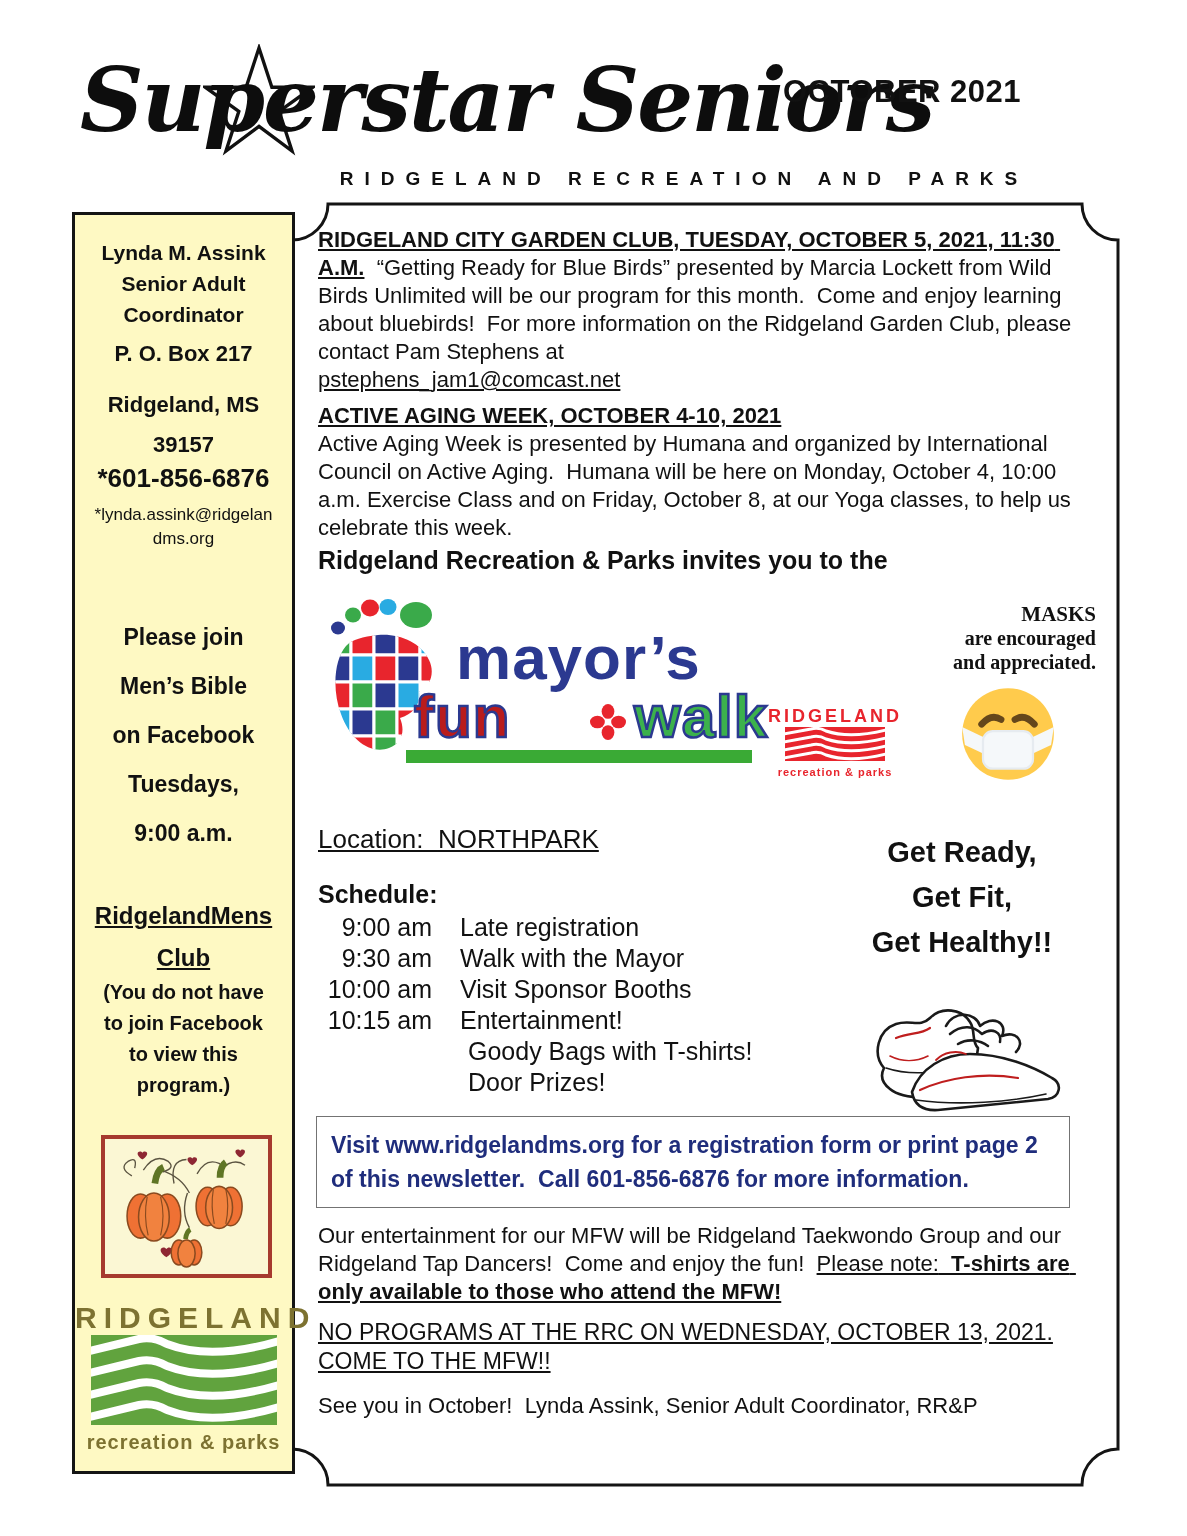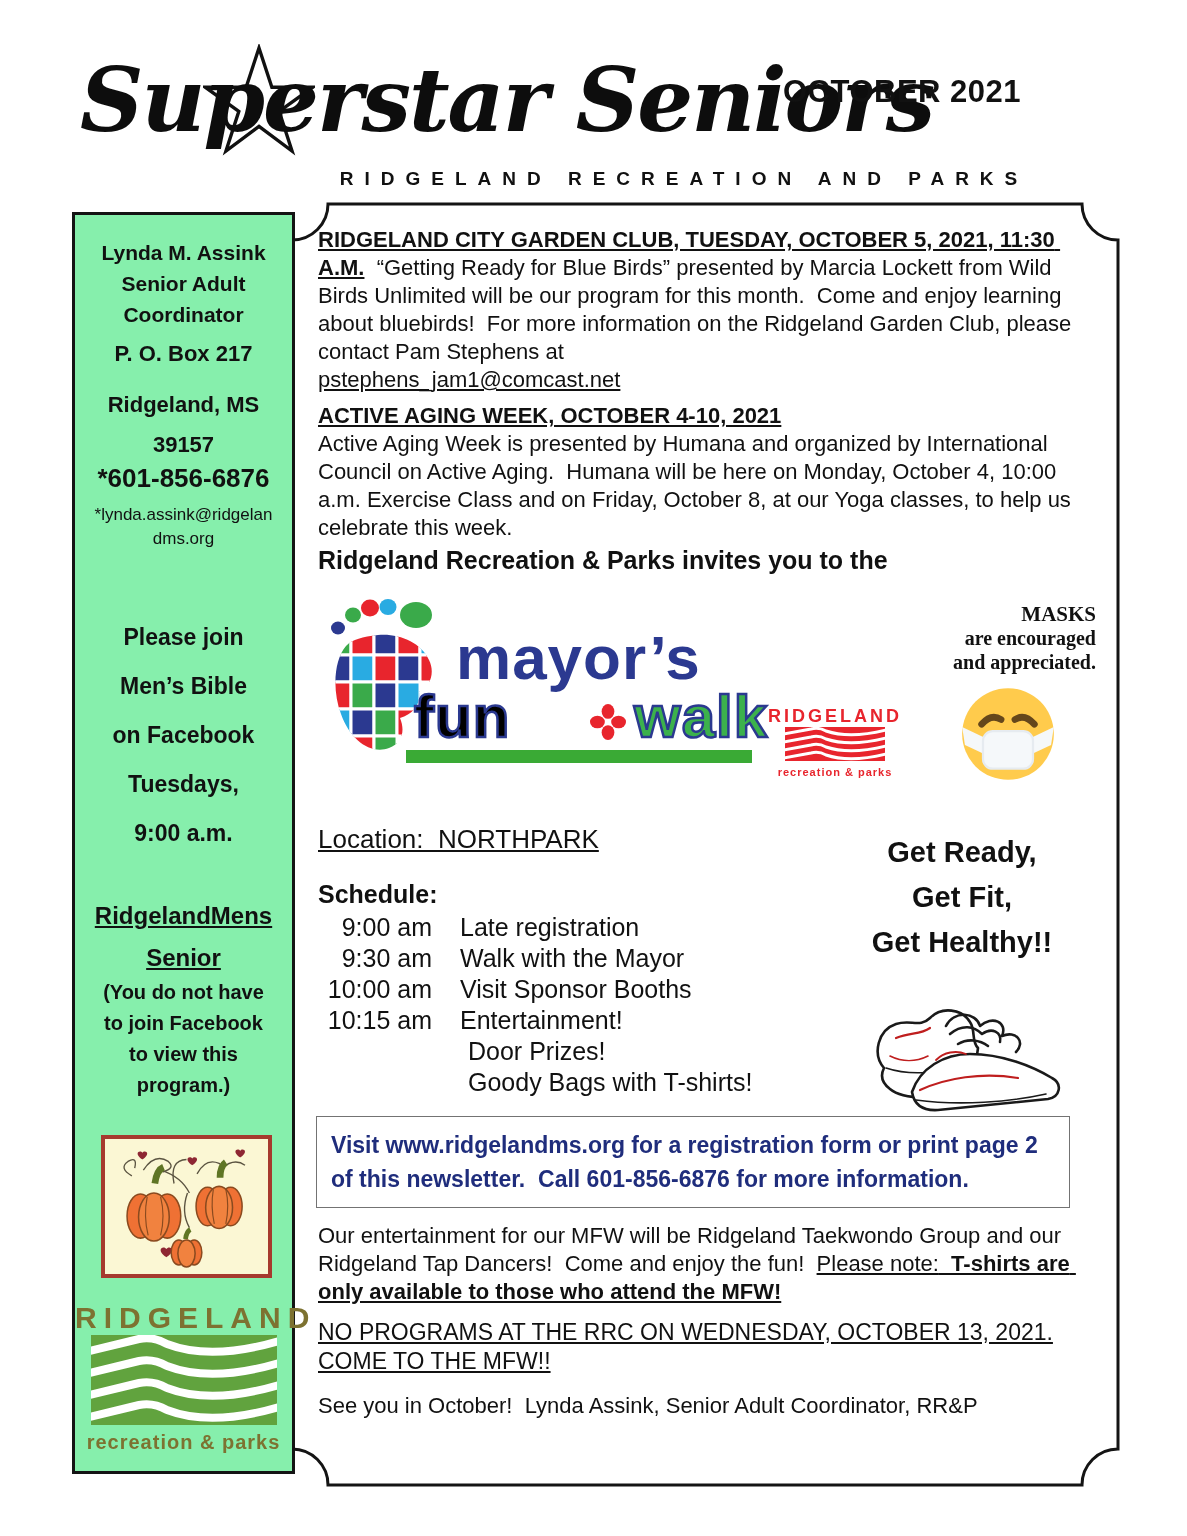--- a/index.html
+++ b/index.html
@@ -21,21 +21,21 @@
   }
   .masthead-org {
     position:absolute; left:278px; top:168px; width:812px; text-align:center;
     font-size:19px; font-weight:bold; letter-spacing:11px; white-space:nowrap;
   }
   
   .main-frame { position:absolute; left:290px; top:202px; z-index:1; }
   
   .sidebar {
     position:absolute; left:72px; top:212px; width:223px; height:1262px;
-    background:#86efac; border:3px solid #141414; z-index:3; text-align:center;
+    background:#fef9c3; border:3px solid #141414; z-index:3; text-align:center;
   }
   .sidebar .abs { position:absolute; left:0; width:100%; }
   .sb-name { top:22px; font-size:21px; font-weight:bold; line-height:31px; }
   .sb-pobox { top:126px; font-size:22px; font-weight:bold; }
   .sb-city { top:170px; font-size:22px; font-weight:bold; line-height:40px; }
   .sb-phone { top:248px; font-size:26px; font-weight:bold; }
   .sb-email { top:288px; font-size:17px; line-height:24px; }
   .sb-bible { top:398px; font-size:23px; font-weight:bold; line-height:49px; }
   .sb-fb { top:672px; font-size:24px; font-weight:bold; line-height:42px; text-decoration:underline;margin-top:8px; }
   .sb-note { top:762px; font-size:20px; font-weight:bold; line-height:31px; }
@@ -51,21 +51,21 @@
   .body-text { font-size:22px; line-height:28px; white-space:pre-wrap; }
   .u { text-decoration:underline; }
   .b { font-weight:bold; }
   .garden { left:318px; top:226px; width:778px; }
   .aging  { left:318px; top:402px; width:778px; }
   .invite { left:318px; top:546px; width:778px; font-size:25px; font-weight:bold; }
   
   .funwalk { left:318px; top:598px; width:610px; height:212px; }
   .fw-word { position:absolute; font-weight:bold; letter-spacing:1px; white-space:nowrap; }
   .fw-mayors { left:138px; top:24px; font-size:62px; color:#2b3990; }
-  .fw-fun  { left:96px;  top:84px; font-size:60px; color:#000000; -webkit-text-stroke:2.5px #2b3990; }
+  .fw-fun  { left:96px;  top:84px; font-size:60px; color:#b91c1c; -webkit-text-stroke:2.5px #2b3990; }
   .fw-walk { left:316px; top:84px; font-size:60px; color:#3cb14c; -webkit-text-stroke:2.5px #2b3990; }
   .fw-bar { position:absolute; left:88px; top:152px; width:346px; height:13px; background:#3aaa35; }
   .fw-foot { position:absolute; left:8px; top:0; }
   .fw-flower { position:absolute; left:272px; top:106px; }
   .fw-brand { position:absolute; left:437px; top:108px; width:160px; text-align:center; }
   .fw-brand .nm { font-size:18px; font-weight:bold; letter-spacing:3px; color:#e8252d; }
   .fw-brand .tg { font-size:11px; font-weight:bold; letter-spacing:1px; color:#e8252d; margin-top:1px; }
   
   .masks { left:926px; top:602px; width:170px; text-align:right;
            font-family:"Liberation Serif", serif; font-weight:bold; font-size:20px; line-height:24px; }
@@ -130,21 +130,21 @@
     </div>
     <div class="abs sb-bible">
       <div>Please join</div>
       <div>Men’s Bible</div>
       <div>on Facebook</div>
       <div>Tuesdays,</div>
       <div>9:00 a.m.</div>
     </div>
     <div class="abs sb-fb">
       <div>RidgelandMens</div>
-      <div>Senior</div>
+      <div>Club</div>
     </div>
     <div class="abs sb-note">
       <div>(You do not have</div>
       <div>to join  Facebook</div>
       <div>to view this</div>
       <div>program.)</div>
     </div>
 
     <div class="pumpkin-panel">
       <svg width="163" height="135" viewBox="0 0 170 140">
@@ -304,25 +304,25 @@
     <div class="row">
         <span class="t">10:00 am</span>
         <span class="a">Visit Sponsor Booths</span>
       </div>
     <div class="row">
         <span class="t">10:15 am</span>
         <span class="a">Entertainment!</span>
       </div>
     <div class="row cont">
         <span class="t"></span>
-        <span class="a">Door Prizes!</span>
+        <span class="a">Goody Bags with T-shirts!</span>
       </div>
     <div class="row cont">
         <span class="t"></span>
-        <span class="a">Goody Bags with T-shirts!</span>
+        <span class="a">Door Prizes!</span>
       </div>
   </div>
 
   <div class="blk motto">
     <div>Get Ready,</div>
     <div>Get Fit,</div>
     <div>Get Healthy!!</div>
   </div>
   <div class="blk sneakers">
     <svg width="228" height="155" viewBox="0 0 228 155">

